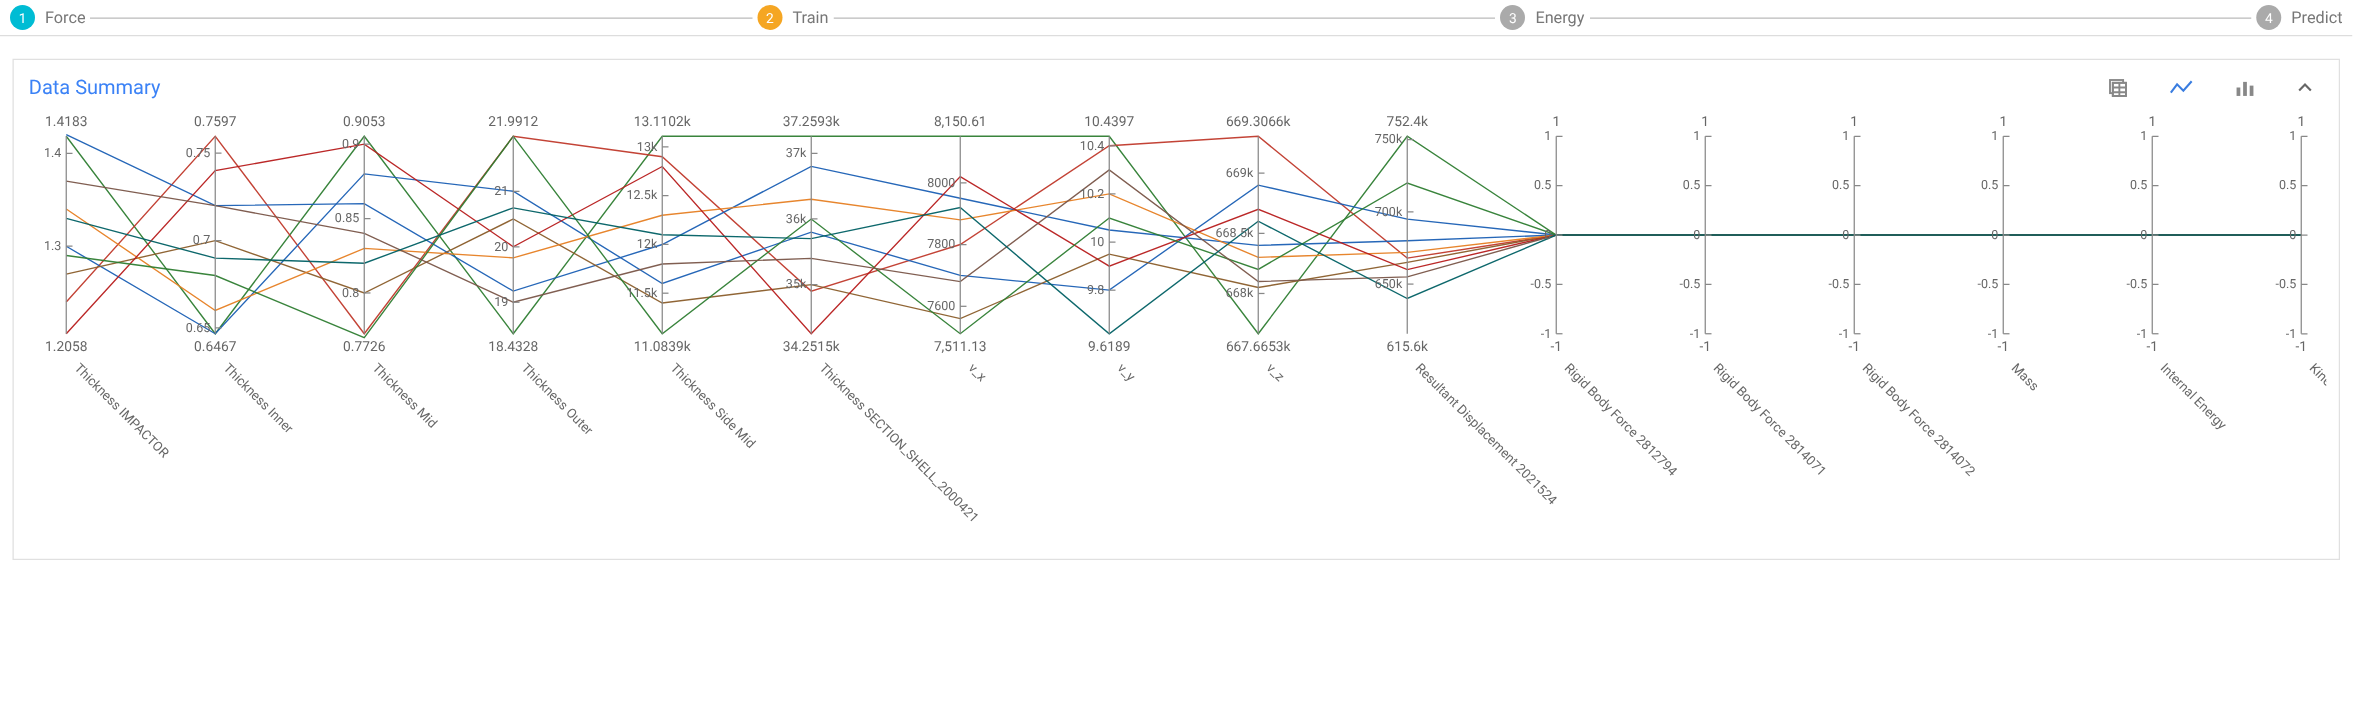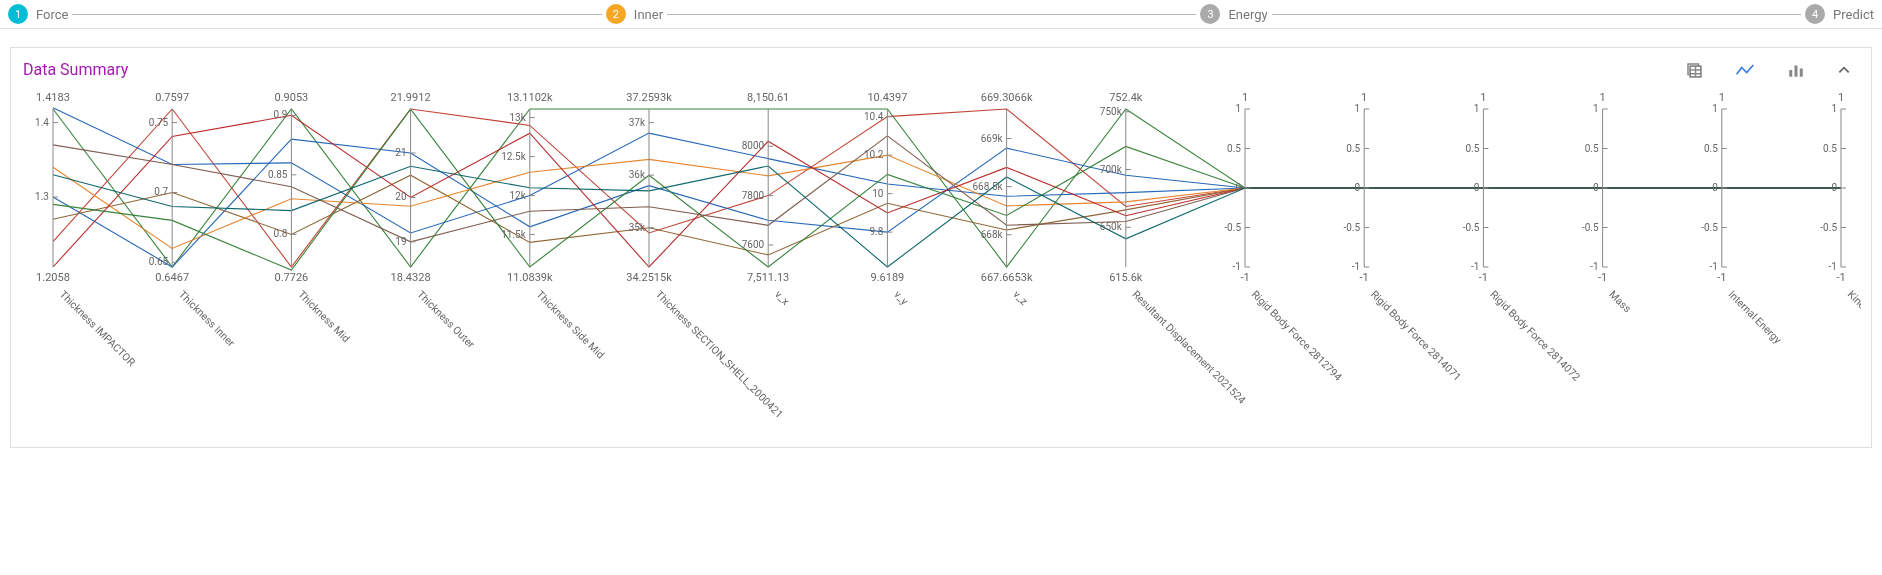--- a/index.html
+++ b/index.html
@@ -39,21 +39,21 @@
     border: 1px solid #e0e0e0;
     padding: 12px 12px 0 12px;
     position: relative;
   }
   .panel-header {
     display: flex;
     align-items: center;
     justify-content: space-between;
     margin-bottom: 8px;
   }
-  .panel-title { font-size: 16px; color: #a21caf; }
+  .panel-title { font-size: 16px; color: #3b82f6; }
   .panel-actions { display: flex; align-items: center; gap: 32px; padding-right: 8px; }
   .icon-btn { cursor: pointer; display: inline-flex; }
   .chart-wrap { position: relative; height: 360px; }
   svg { display: block; }
   .axis-label-top, .axis-label-bottom {
     font-size: 11px; fill: #666;
   }
   .axis-tick { font-size: 10px; fill: #666; }
   .axis-line { stroke: #888; stroke-width: 1; }
   .tick-mark { stroke: #888; stroke-width: 1; }
@@ -63,21 +63,21 @@
 <body>
 
 <div class="stepper">
   <div class="step">
     <div class="step-badge badge-setup">1</div>
     <div class="step-label">Force</div>
   </div>
   <div class="step-line"></div>
   <div class="step">
     <div class="step-badge badge-train">2</div>
-    <div class="step-label">Inner</div>
+    <div class="step-label">Train</div>
   </div>
   <div class="step-line"></div>
   <div class="step">
     <div class="step-badge badge-predict">3</div>
     <div class="step-label">Energy</div>
   </div>
   <div class="step-line"></div>
   <div class="step">
     <div class="step-badge badge-optimize">4</div>
     <div class="step-label">Predict</div>

